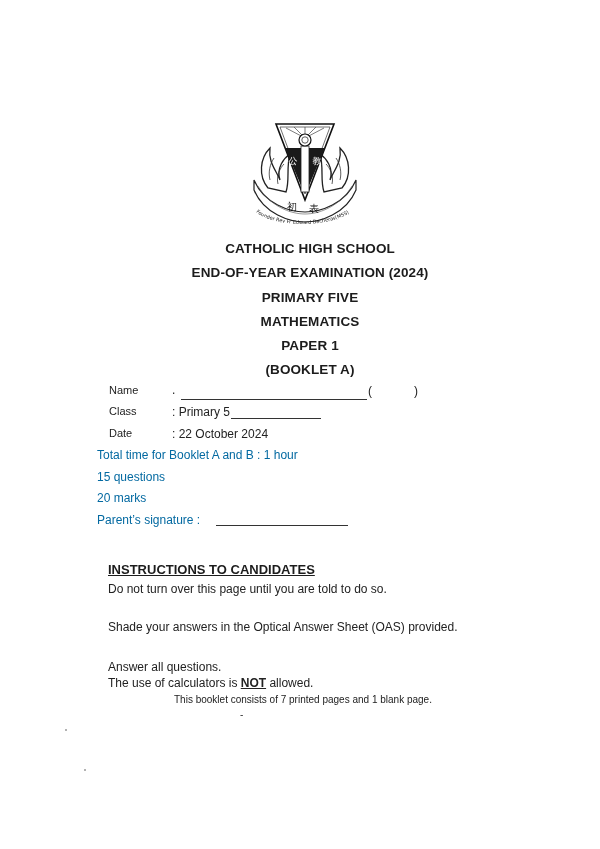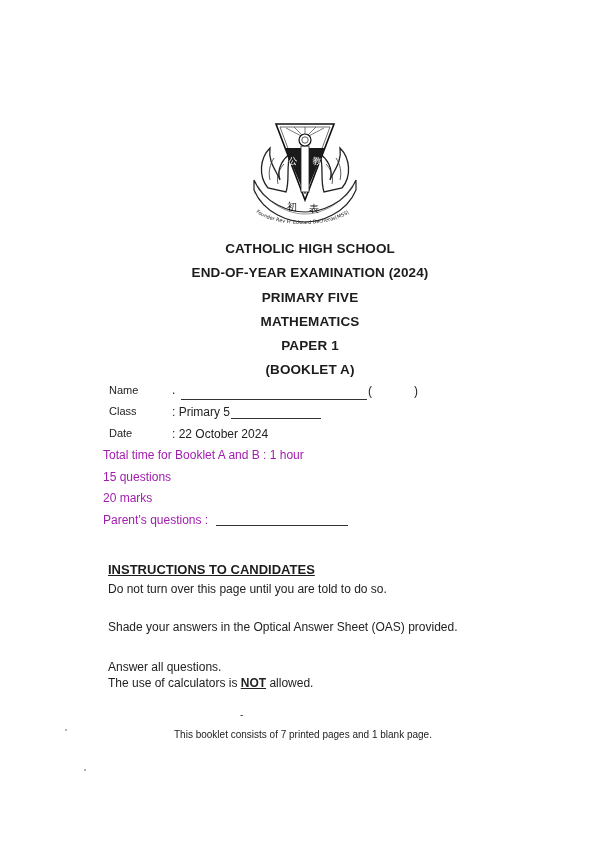--- a/index.html
+++ b/index.html
@@ -50,23 +50,23 @@
       font-size: 12px;
       color: #222;
     }
     .line {
       position: absolute;
       border-bottom: 1px solid #333;
       height: 0;
     }
     .plain {
       position: absolute;
-      left: 103px;
+      left: 97px;
       font-size: 12px;
-      color: #a21caf;
+      color: #0369a1;
     }
     .instr-title {
       position: absolute;
       left: 108px;
       top: 562px;
       font-size: 13px;
       font-weight: bold;
       text-decoration: underline;
       color: #1c1c1c;
     }
@@ -79,21 +79,20 @@
     .instr .not {
       font-weight: bold;
       text-decoration: underline;
     }
     .footer-note {
       position: absolute;
       left: 174px;
       top: 694px;
       font-size: 10px;
       color: #222;
-      margin-top: 35px;
     }
     .speck {
       position: absolute;
       background: #999;
       border-radius: 50%;
     }
   </style>
 </head>
 <body>
 
@@ -161,21 +160,21 @@
   <div class="field-value" style="top:405px;">: Primary 5</div>
   <div style="position:absolute;left:231px;top:405px;width:90px;height:14px;"></div>
   <div class="line" style="left:231px;top:418px;width:90px;"></div>
 
   <div class="field-label" style="top:427px;">Date</div>
   <div class="field-value" style="top:427px;">: 22 October 2024</div>
 
   <div class="plain" style="top:448px;">Total time for Booklet A and B : 1 hour</div>
   <div class="plain" style="top:470px;">15 questions</div>
   <div class="plain" style="top:491px;">20 marks</div>
-  <div class="plain" style="top:513px;">Parent’s questions :</div>
+  <div class="plain" style="top:513px;">Parent’s signature :</div>
   <div style="position:absolute;left:216px;top:512px;width:132px;height:14px;"></div>
   <div class="line" style="left:216px;top:525px;width:132px;"></div>
 
   <div class="instr-title">INSTRUCTIONS TO CANDIDATES</div>
   <div class="instr" style="top:582px;">Do not turn over this page until you are told to do so.</div>
   <div class="instr" style="top:660px;">Answer all questions.</div>
   <div class="instr" style="top:620px;">Shade your answers in the Optical Answer Sheet (OAS) provided.</div>
   <div class="instr" style="top:670px;margin-top:6px;">
     <span>The use of calculators is </span><span class="not">NOT</span><span> allowed.</span>
   </div>

